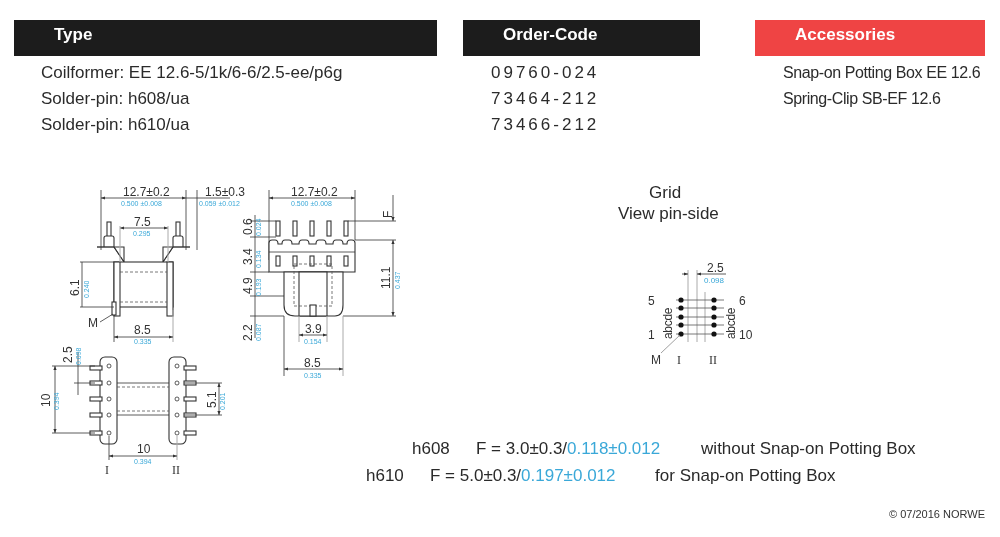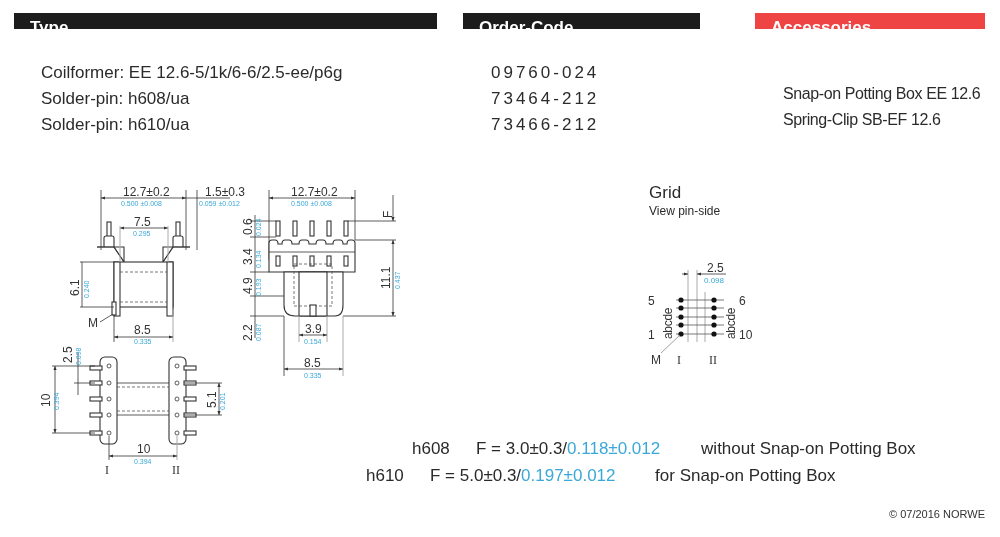--- a/index.html
+++ b/index.html
@@ -1,26 +1,26 @@
 <!DOCTYPE html>
 <html><head>
 <meta charset="utf-8">
 <style>
   html, body { margin:0; padding:0; background:#fff; }
   body { width:1000px; height:537px; position:relative; overflow:hidden;
          font-family:"Liberation Sans", sans-serif; color:#2a2a2a; }
-  .hbar { position:absolute; top:13px; height:16px; color:#fff; font-weight:bold;
-          font-size:17px; line-height:29px; box-sizing:border-box; padding-left:16px; }
+  .hbar { position:absolute; top:20px; height:36px; color:#fff; font-weight:bold;
+          font-size:17px; line-height:29px; box-sizing:border-box; padding-left:40px; }
   .hbar.dark { background:#1c1c1c; }
   .hbar.gray { background:#ef4444; }
   .txt { position:absolute; font-size:17px; line-height:26px; white-space:nowrap; color:#2b2b2b; }
   .code { letter-spacing:3px; }
-  .acc { font-size:16px; letter-spacing:-0.4px;margin-top:21px; }
+  .acc { font-size:16px; letter-spacing:-0.4px; }
   .grid-title { position:absolute; left:649px; top:183px; font-size:17px; font-weight:normal; }
-  .grid-sub { position:absolute; left:649px; top:204px; font-size:12px; }
+  .grid-sub { position:absolute; left:618px; top:204px; font-size:17px; }
   .f-row { position:absolute; font-size:17px; white-space:nowrap; }
   .blue { color:#3aa8d8; }
   .copy { position:absolute; right:15px; top:508px; font-size:11px; color:#333; }
   svg { position:absolute; left:0; top:0; }
   svg text { font-family:"Liberation Sans", sans-serif; }
   .dim { fill:#333; font-size:12px; }
   .dimb { fill:#3aa8d8; font-size:7px; }
   .ln { stroke:#333; stroke-width:0.8; fill:none; }
   .ol { stroke:#333; stroke-width:1.1; fill:#fff; }
   .gl { stroke:#aaa; stroke-width:1; fill:none; }

